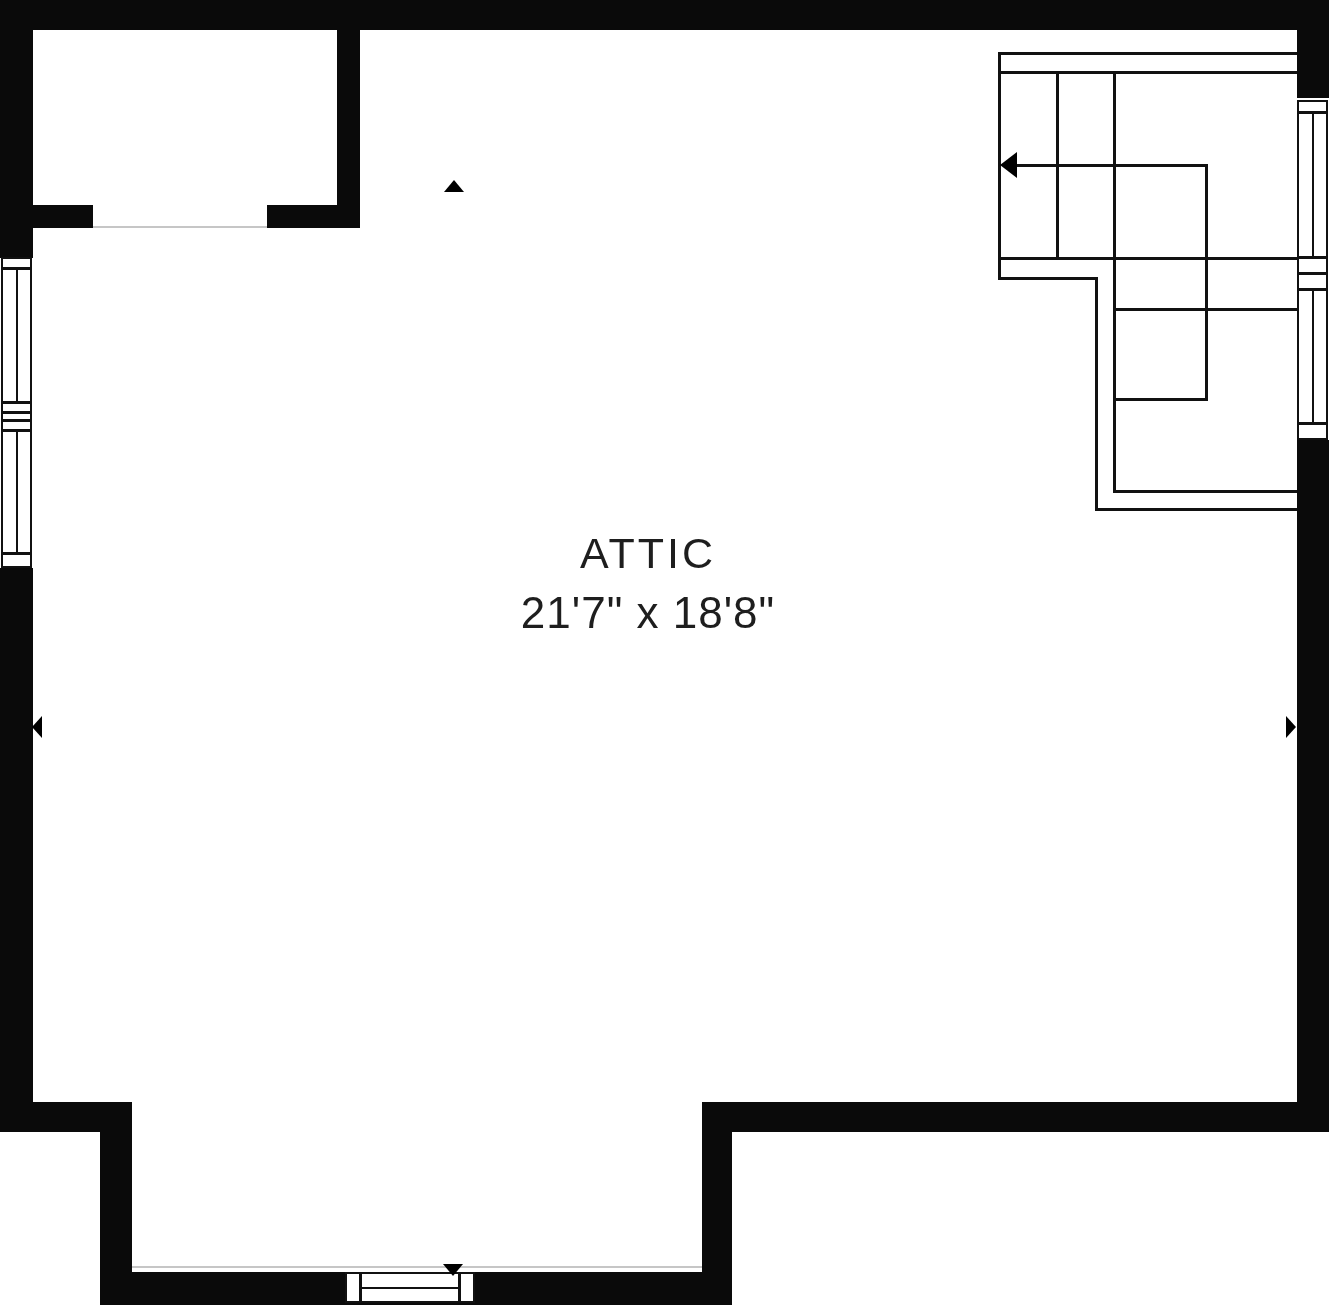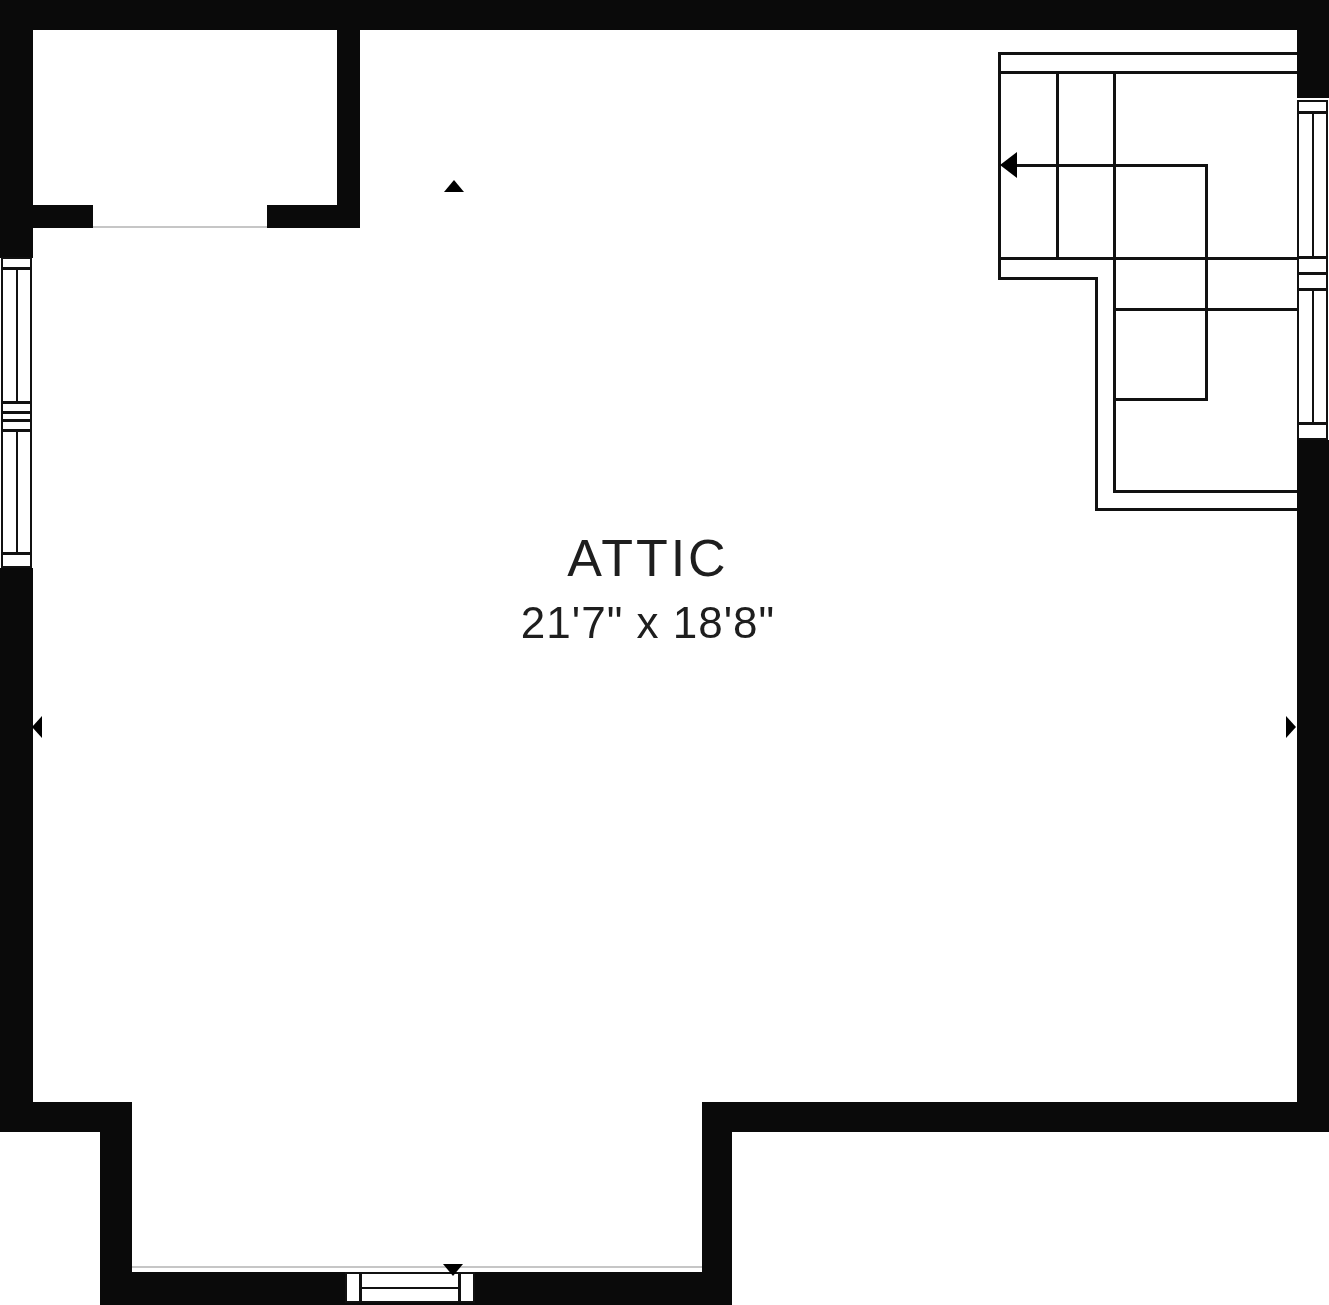--- a/index.html
+++ b/index.html
@@ -26,21 +26,21 @@
   .tri-left-large { border-top: 13px solid transparent; border-bottom: 13px solid transparent; border-right: 17px solid #000; }
   .room-label {
     position: absolute;
     left: 648px;
     top: 530px;
     transform: translateX(-50%);
     text-align: center;
     color: #1e1e1e;
     white-space: nowrap;
   }
-  .room-name { font-size: 52px; font-weight: 400; letter-spacing: 3px; line-height: 1.1; text-align: center; }
+  .room-name { font-size: 43px; font-weight: 400; letter-spacing: 3px; line-height: 1.1; text-align: center; }
   .room-size { font-size: 44px; font-weight: 400; letter-spacing: 1px; margin-top: 12px; line-height: 1.1; }
 </style>
 </head>
 <body>
 
 <div id="stage" style="width: 1329px; height: 1305px; background: rgb(255, 255, 255);">
   <div class="room-label" style="color: rgb(30, 30, 30);">
     <div class="room-name">ATTIC</div>
     <div class="room-size">21'7" x 18'8"</div>
   </div>

